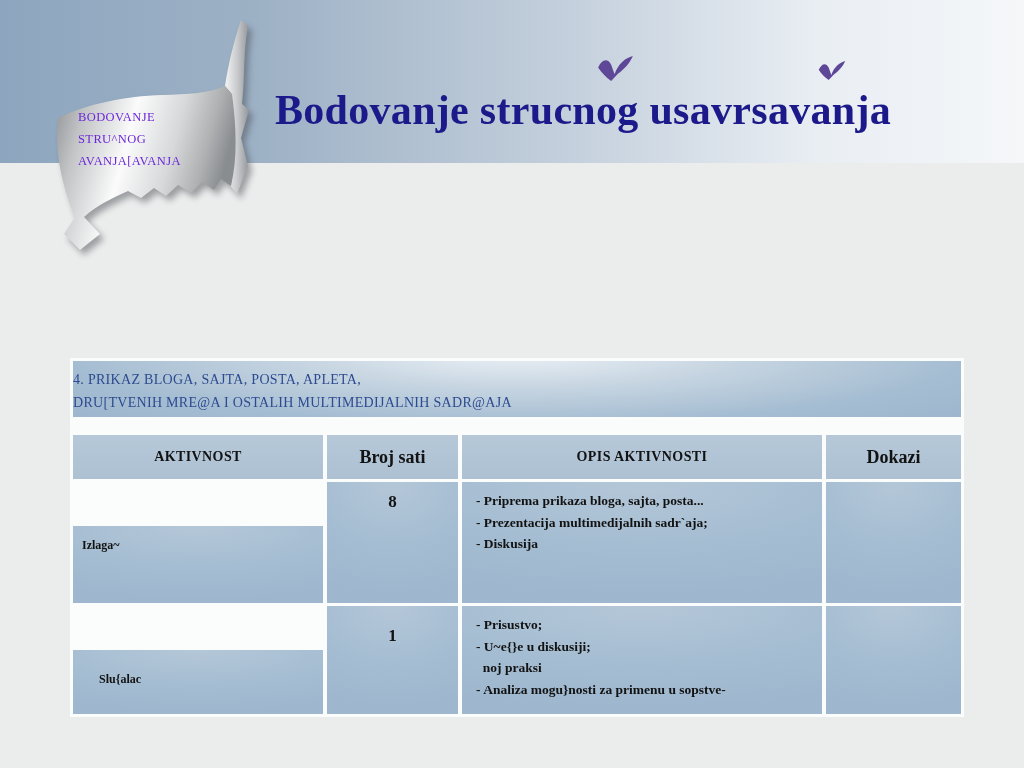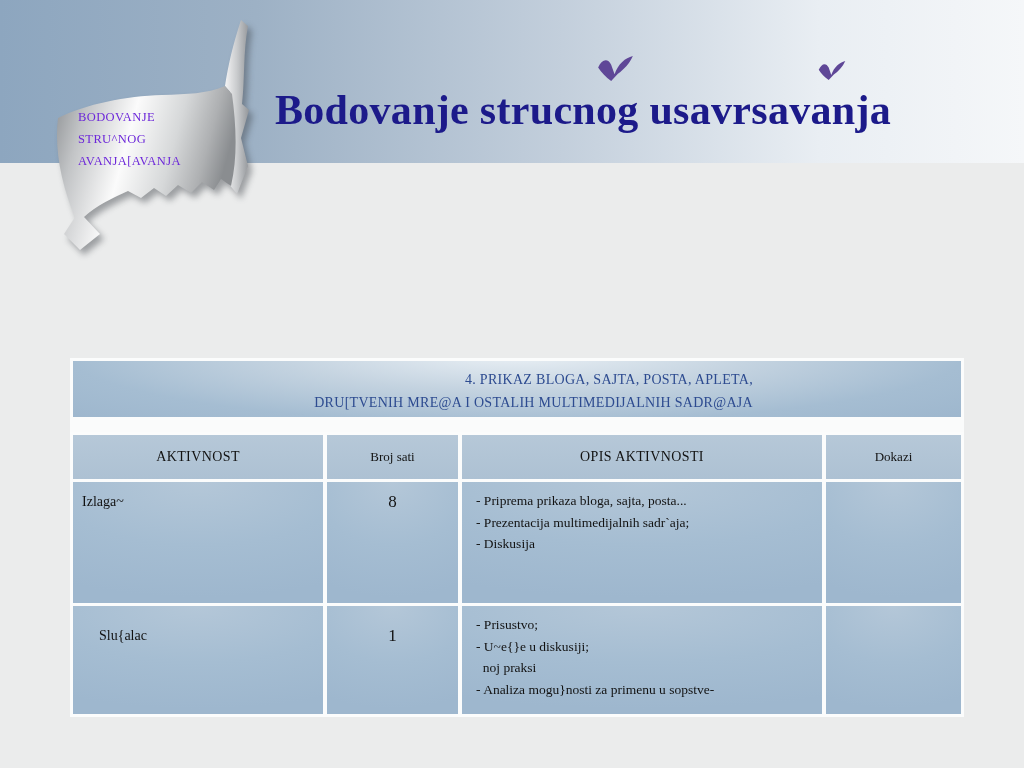--- a/index.html
+++ b/index.html
@@ -36,44 +36,44 @@
   .table-wrap{
     position:absolute;left:70px;top:358px;width:894px;
     background:#fafbfb;
   }
   .banner{
     height:56px;border:3px solid #fbfcfc;position:relative;
     background:radial-gradient(ellipse 70% 170% at 50% -12%,
       #eaf0f5 0%, #c4d3e0 38%, var(--cell-blue,#a5bdd2) 72%, #9db6cd 100%);
   }
   .banner-text{
-    position:absolute;left:0;top:7px;width:680px;text-align:right;
+    position:absolute;left:0;top:7px;width:680px;text-align:left;
     color:var(--banner-navy,#2d4b90);font-size:14px;line-height:23px;letter-spacing:0.3px;
   }
   .grid{
     margin-top:12px;
     display:grid;
     grid-template-columns:250px 131px 360px 135px;
     grid-template-rows:44px 121px 108px;
     gap:3px 4px;
     border:3px solid #fbfcfc;
     background:#fbfcfc;
   }
   .cell{
     background:radial-gradient(ellipse 110% 95% at 50% 0%,
       #b4c7d8 0%, var(--cell-blue,#a5bdd2) 55%, #9eb7ce 100%);
-    color:#121212;box-sizing:border-box;overflow:hidden;
+    color:#121212;box-sizing:border-box;overflow:hidden;font-weight:bold;
   }
   .hcell{
     background:linear-gradient(#b6c8d8,#adc1d3);
     display:flex;align-items:center;justify-content:center;
   }
   .hcaps{font-size:14px;letter-spacing:0.4px;}
-  .hmixed{font-size:13px;}
-  .c-akt{padding:12px 6px 0 9px;font-size:14px;}
+  .hmixed{font-size:18px;}
+  .c-akt{padding:12px 6px 0 9px;font-size:12px;margin-top:44px;}
   .c-num{padding-top:10px;text-align:center;font-size:17px;}
   .c-opis{padding:8px 6px 0 14px;font-size:13.5px;line-height:21.5px;}
   .opis-line{white-space:pre-wrap;}
   .c-akt-2{padding-top:22px;padding-left:26px;}
   .c-num-2{padding-top:20px;}
 </style>
 </head>
 <body>
 
 <div class="top-band"></div>

